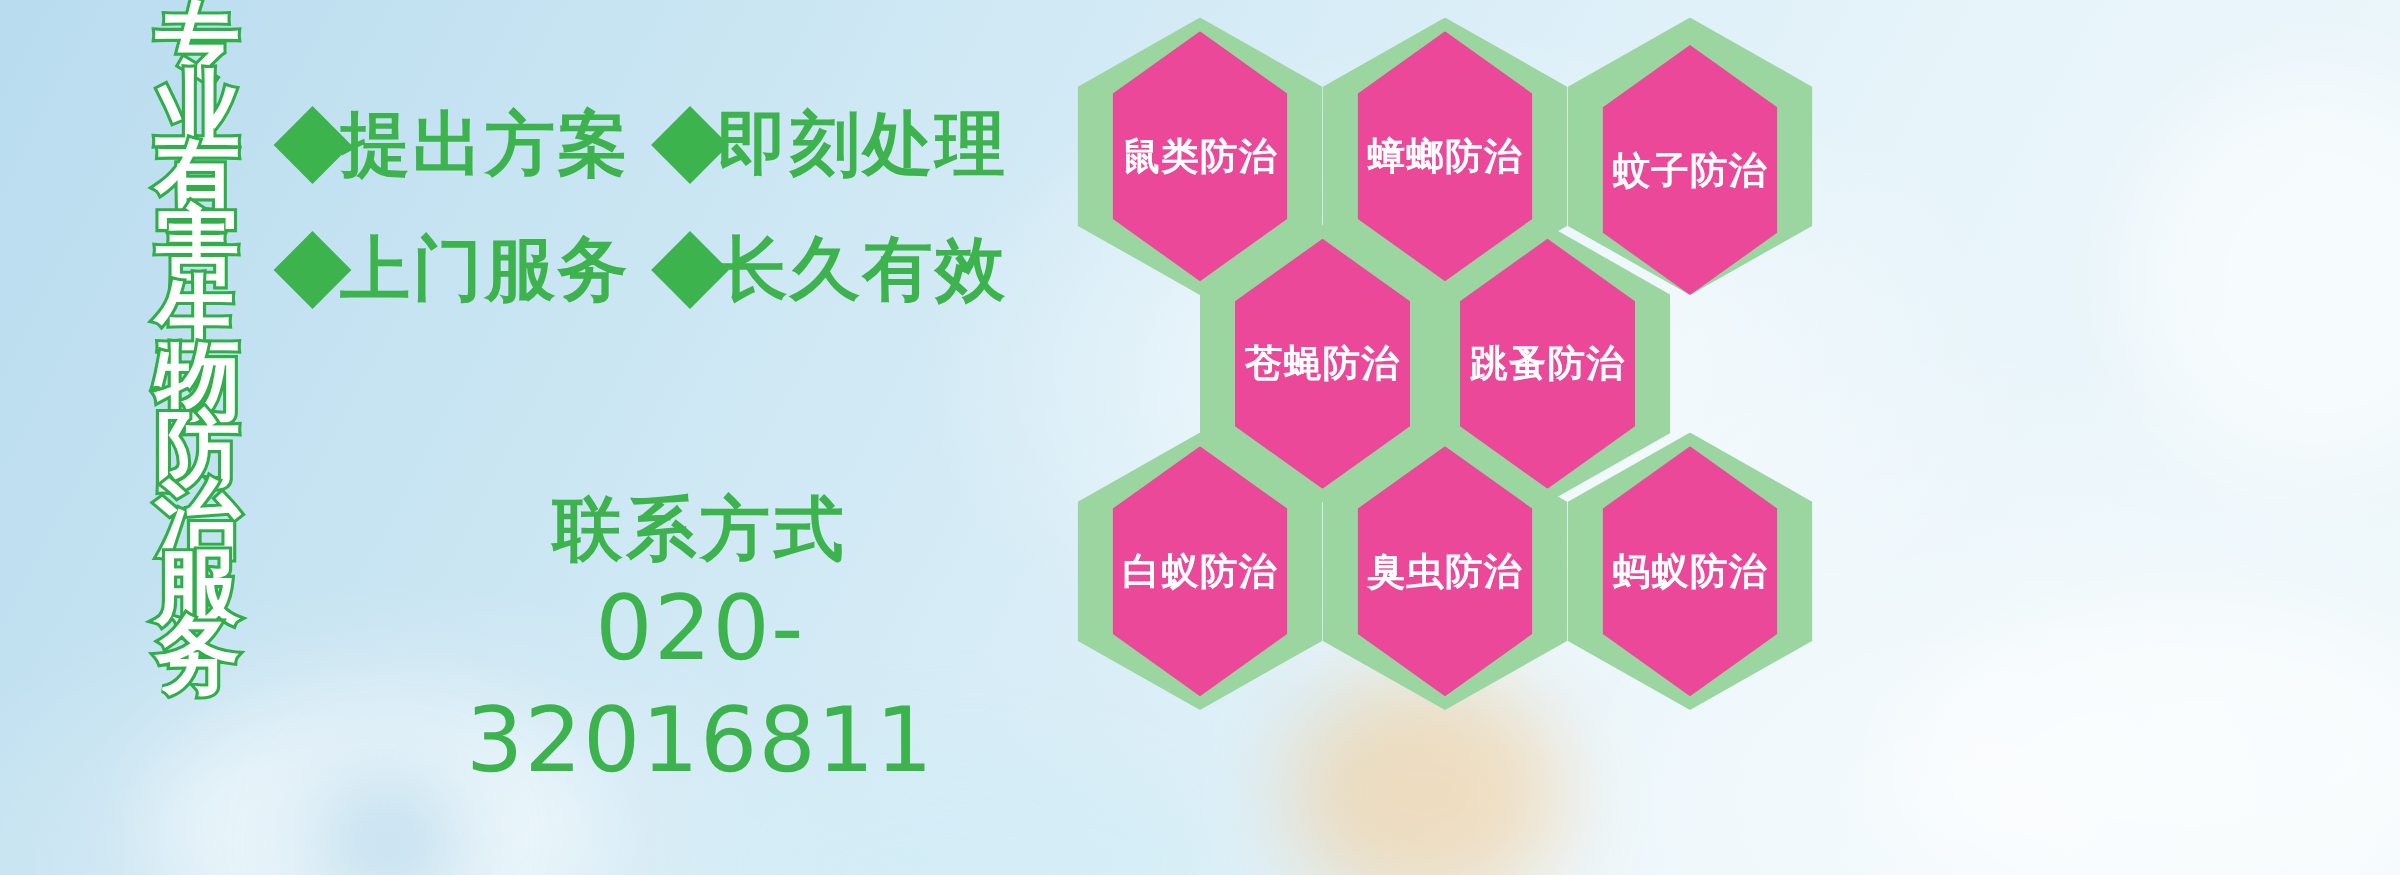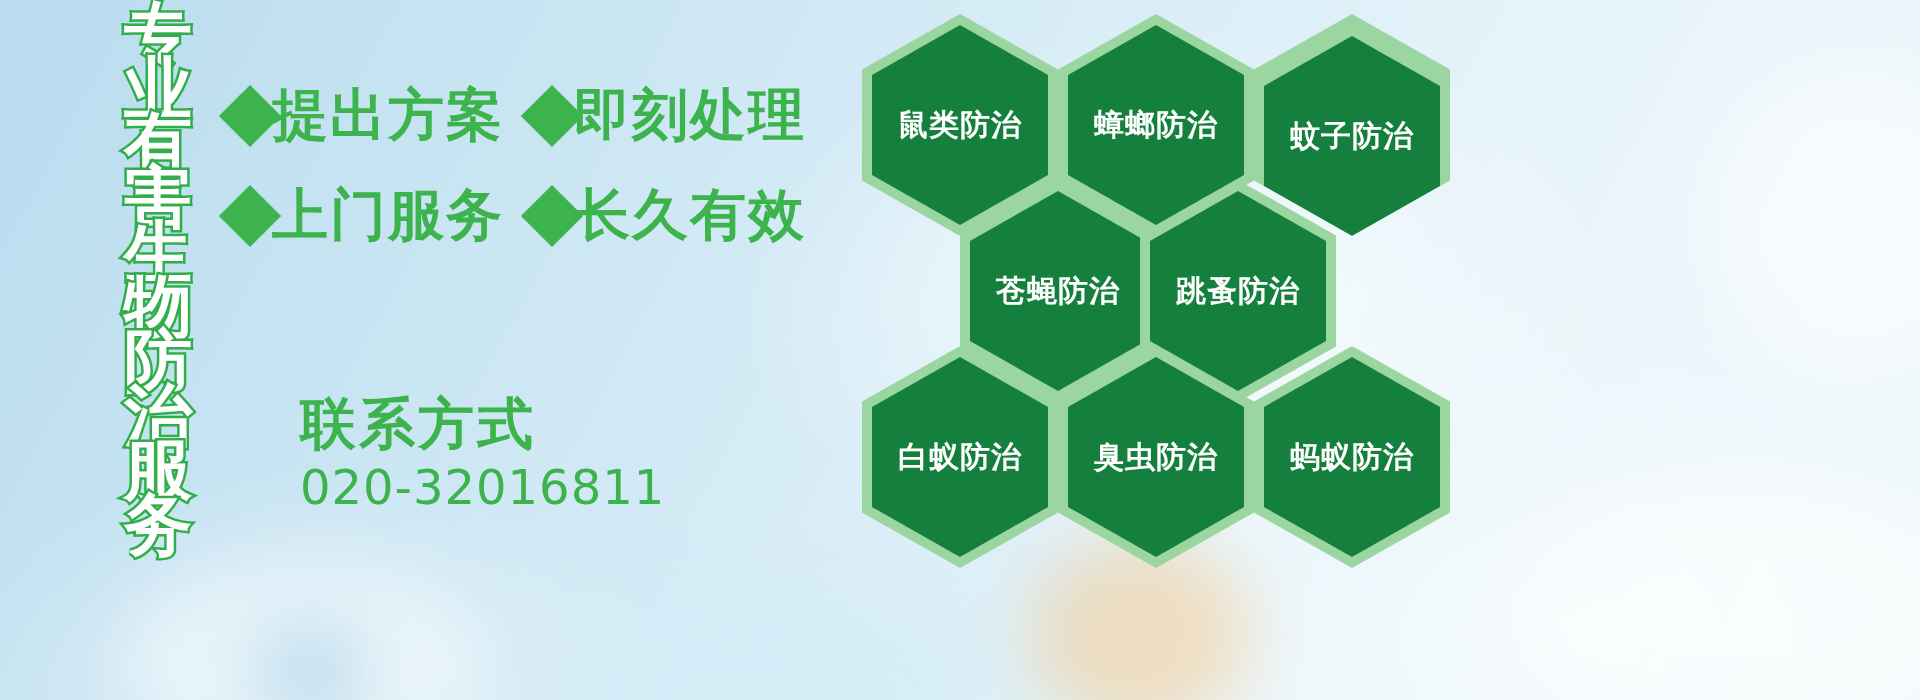--- a/index.html
+++ b/index.html
@@ -78,33 +78,33 @@
     letter-spacing:2px;
     white-space:nowrap;
     font-family:"DejaVu Sans","Liberation Sans",sans-serif;
   }
 
   
   #contact {
     position:absolute;
     left:300px; top:390px;
     width:520px;
-    text-align:left;
+    text-align:center;
     z-index:5;
   }
   #contact .contact-title {
     font-size:56px;
     font-weight:bold;
     color:#3cb34d;
     letter-spacing:3px;
     font-family:"DejaVu Sans","Liberation Sans",sans-serif;
     line-height:1.2;
   }
   #contact .phone {
-    font-size:48px;
+    font-size:72px;
     color:#3cb34d;
     letter-spacing:1px;
     line-height:1.25;
     font-weight:normal;
     font-family:"DejaVu Sans","Liberation Sans",sans-serif;
   }
 
   
   #hex-grid {
     position:absolute;
@@ -114,25 +114,25 @@
   }
   .hex {
     position:absolute;
     width:196px; height:222px;
     display:flex; align-items:center; justify-content:center;
     -webkit-clip-path:polygon(50% 0%,100% 25%,100% 75%,50% 100%,0% 75%,0% 25%);
             clip-path:polygon(50% 0%,100% 25%,100% 75%,50% 100%,0% 75%,0% 25%);
     background:#9bd5a0;
   }
   .hex-inner {
-    width:176px; height:200px;
+    width:140px; height:200px;
     display:flex; align-items:center; justify-content:center;
     -webkit-clip-path:polygon(50% 0%,100% 25%,100% 75%,50% 100%,0% 75%,0% 25%);
             clip-path:polygon(50% 0%,100% 25%,100% 75%,50% 100%,0% 75%,0% 25%);
-    background:#15803d;
+    background:#ec4899;
   }
   .hex-label {
     font-size:30px;
     font-weight:bold;
     color:#ffffff;
     letter-spacing:1px;
     white-space:nowrap;
     font-family:"DejaVu Sans","Liberation Sans",sans-serif;
   }
   

